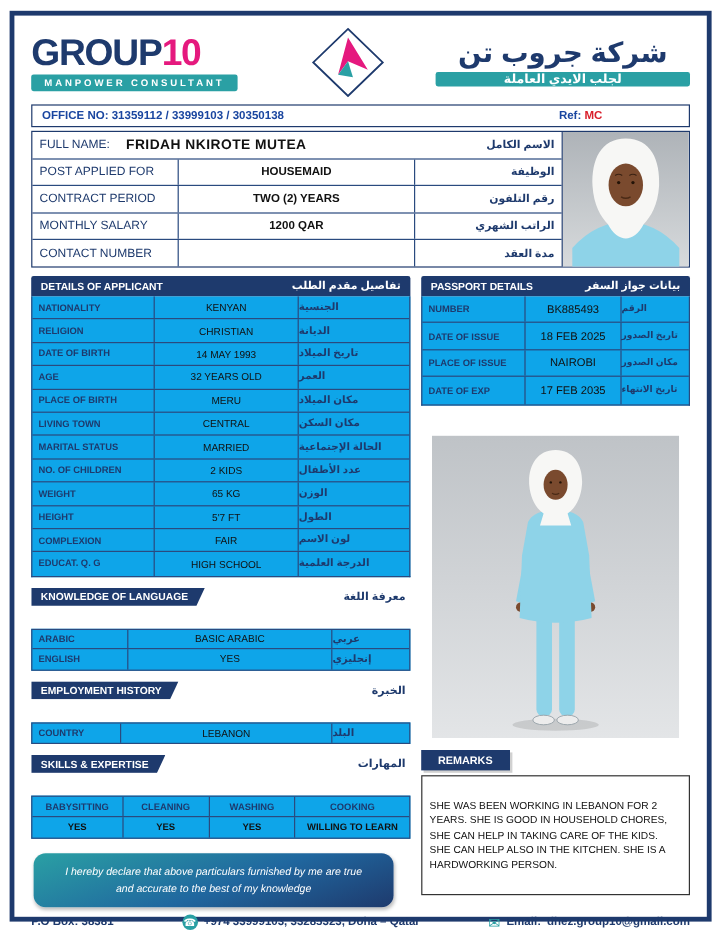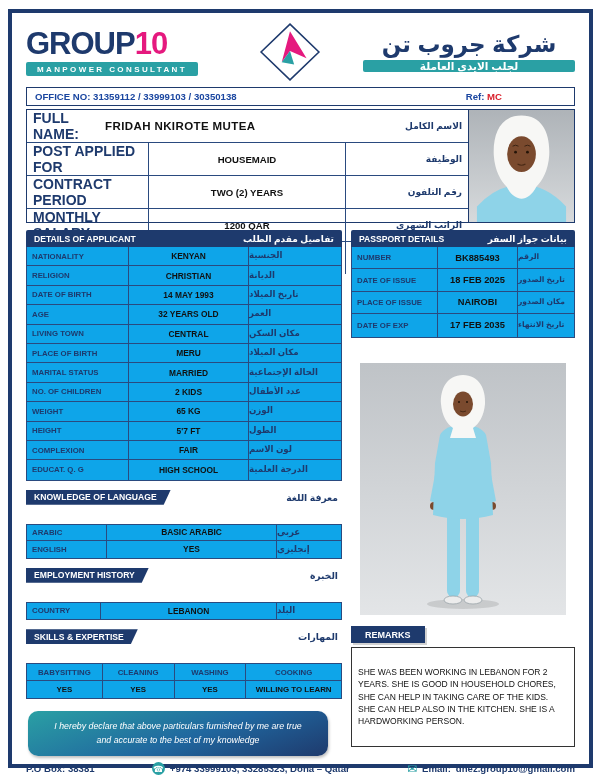--- a/index.html
+++ b/index.html
@@ -31,42 +31,42 @@
   .office-bar .ref{margin-left:auto;margin-right:64px}
   .ref .mc{color:var(--red)}
 
   
   .main-table{border:1.6px solid var(--navy);margin-top:3px;display:flex;height:114px}
   .mt-left{flex:1;display:flex;flex-direction:column}
   .mt-row{display:grid;flex:1;align-items:center;border-bottom:1px solid var(--line)}
   .mt-row:last-child{border-bottom:none}
   .row-name{grid-template-columns:78px 1fr 112px}
   .row-std{grid-template-columns:122px 1fr 122px}
-  .mt-label{font-size:14px;font-weight:700;color:var(--navy);padding-left:6px}
+  .mt-label{font-size:10px;font-weight:400;color:var(--navy);padding-left:6px}
   .mt-name{font-size:11.5px;font-weight:700;color:#111;letter-spacing:.4px}
   .mt-value{font-size:9.6px;font-weight:700;color:#111;text-align:center}
   .mt-ar{font-size:9px;font-weight:700;color:var(--navy);text-align:right;padding-right:6px;direction:rtl}
   .row-std .mt-label,.row-std .mt-value{border-right:1px solid var(--line);height:100%;display:flex;align-items:center}
   .row-std .mt-value{justify-content:center}
   .mt-photo{width:106px;border-left:1.6px solid var(--navy)}
   .mt-photo svg{display:block;width:100%;height:100%}
 
   
   .columns{display:flex;gap:9px;margin-top:7px;flex:1;align-items:flex-start}
   .col-left{width:316px;display:flex;flex-direction:column}
   .col-right{flex:1;display:flex;flex-direction:column}
 
   .sec-header{background:var(--navy);color:#fff;display:flex;justify-content:space-between;align-items:center;height:17px;padding:0 8px;font-size:8.6px;font-weight:700;border-radius:2px 2px 0 0}
   .sec-header .ar{font-size:9px;direction:rtl}
 
   .tbl{border:1.3px solid var(--line);border-top:none;background:#0ea5e9}
   .trow{display:grid;border-bottom:1px solid var(--line)}
   .trow:last-child{border-bottom:none}
   .tcell-label{font-size:7.8px;font-weight:700;color:var(--navy);padding-left:5px;display:flex;align-items:center;border-right:1px solid var(--line)}
-  .tcell-value{font-size:8.4px;font-weight:700;color:#111;display:flex;align-items:center;justify-content:center;border-right:1px solid var(--line);text-align:left}
+  .tcell-value{font-size:8.4px;font-weight:400;color:#111;display:flex;align-items:center;justify-content:center;border-right:1px solid var(--line);text-align:left}
   .tcell-ar{font-size:8.6px;font-weight:700;color:var(--navy);display:flex;align-items:center;justify-content:flex-end;padding-right:5px;direction:rtl;text-align:center;line-height:1.15}
 
   .details-tbl .trow{grid-template-columns:102px 1fr 92px;height:19.4px}
 
   .sub-header{display:flex;align-items:center;margin-top:9px}
   .sub-bar{background:var(--navy);color:#fff;font-size:8.6px;font-weight:700;height:15px;display:flex;align-items:center;padding:0 14px 0 8px;clip-path:polygon(0 0,100% 0,calc(100% - 7px) 100%,0 100%)}
   .sub-ar{margin-left:auto;font-size:9.2px;font-weight:700;color:var(--navy);padding-right:4px;direction:rtl}
   .sub-tbl{border:1.3px solid var(--line);margin-top:19px}
   .lang-tbl .trow{grid-template-columns:80px 1fr 64px;height:16.5px}
   .emp-tbl .trow{grid-template-columns:74px 1fr 64px;height:16.5px}
@@ -195,28 +195,28 @@
               <span class="tcell-label">DATE OF BIRTH</span>
               <span class="tcell-value">14 MAY 1993</span>
               <span class="tcell-ar">تاريخ الميلاد</span>
             </div>
         <div class="trow">
               <span class="tcell-label">AGE</span>
               <span class="tcell-value">32 YEARS OLD</span>
               <span class="tcell-ar">العمر</span>
             </div>
         <div class="trow">
+              <span class="tcell-label">PLACE OF BIRTH</span>
+              <span class="tcell-value">MERU</span>
+              <span class="tcell-ar">مكان الميلاد</span>
+            </div>
+        <div class="trow">
               <span class="tcell-label">LIVING TOWN</span>
               <span class="tcell-value">CENTRAL</span>
               <span class="tcell-ar">مكان السكن</span>
-            </div>
-        <div class="trow">
-              <span class="tcell-label">PLACE OF BIRTH</span>
-              <span class="tcell-value">MERU</span>
-              <span class="tcell-ar">مكان الميلاد</span>
             </div>
         <div class="trow">
               <span class="tcell-label">MARITAL STATUS</span>
               <span class="tcell-value">MARRIED</span>
               <span class="tcell-ar">الحالة الإجتماعية</span>
             </div>
         <div class="trow">
               <span class="tcell-label">NO. OF CHILDREN</span>
               <span class="tcell-value">2 KIDS</span>
               <span class="tcell-ar">عدد الأطفال</span>

